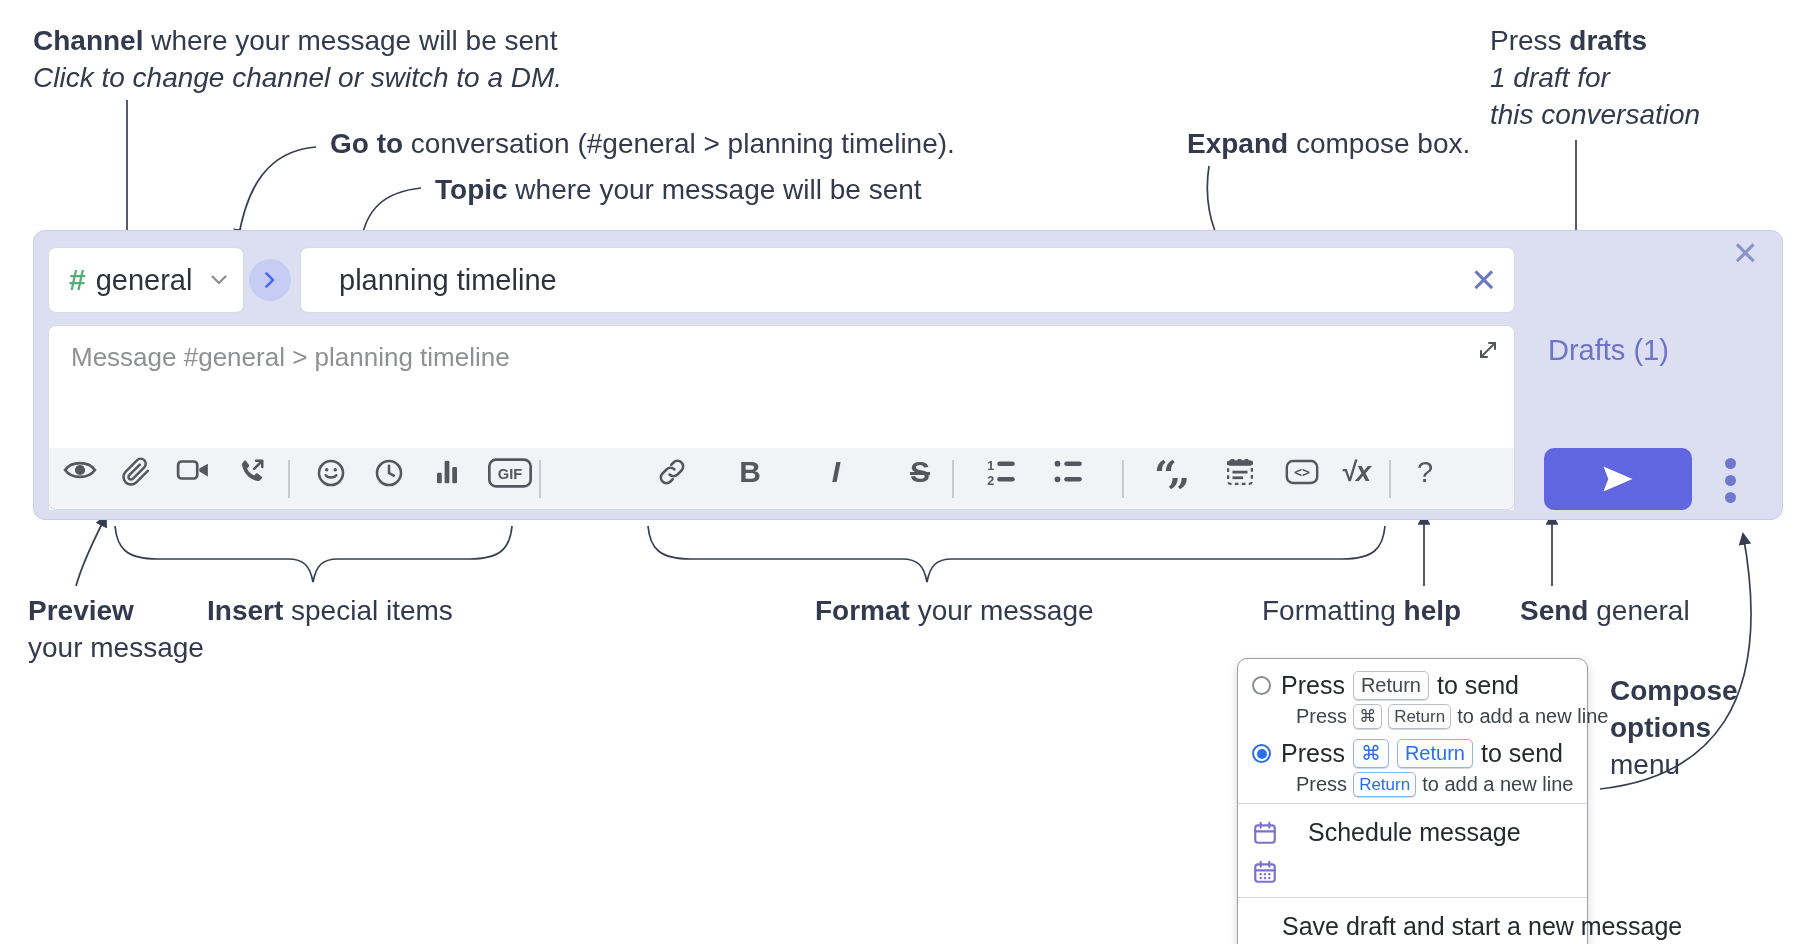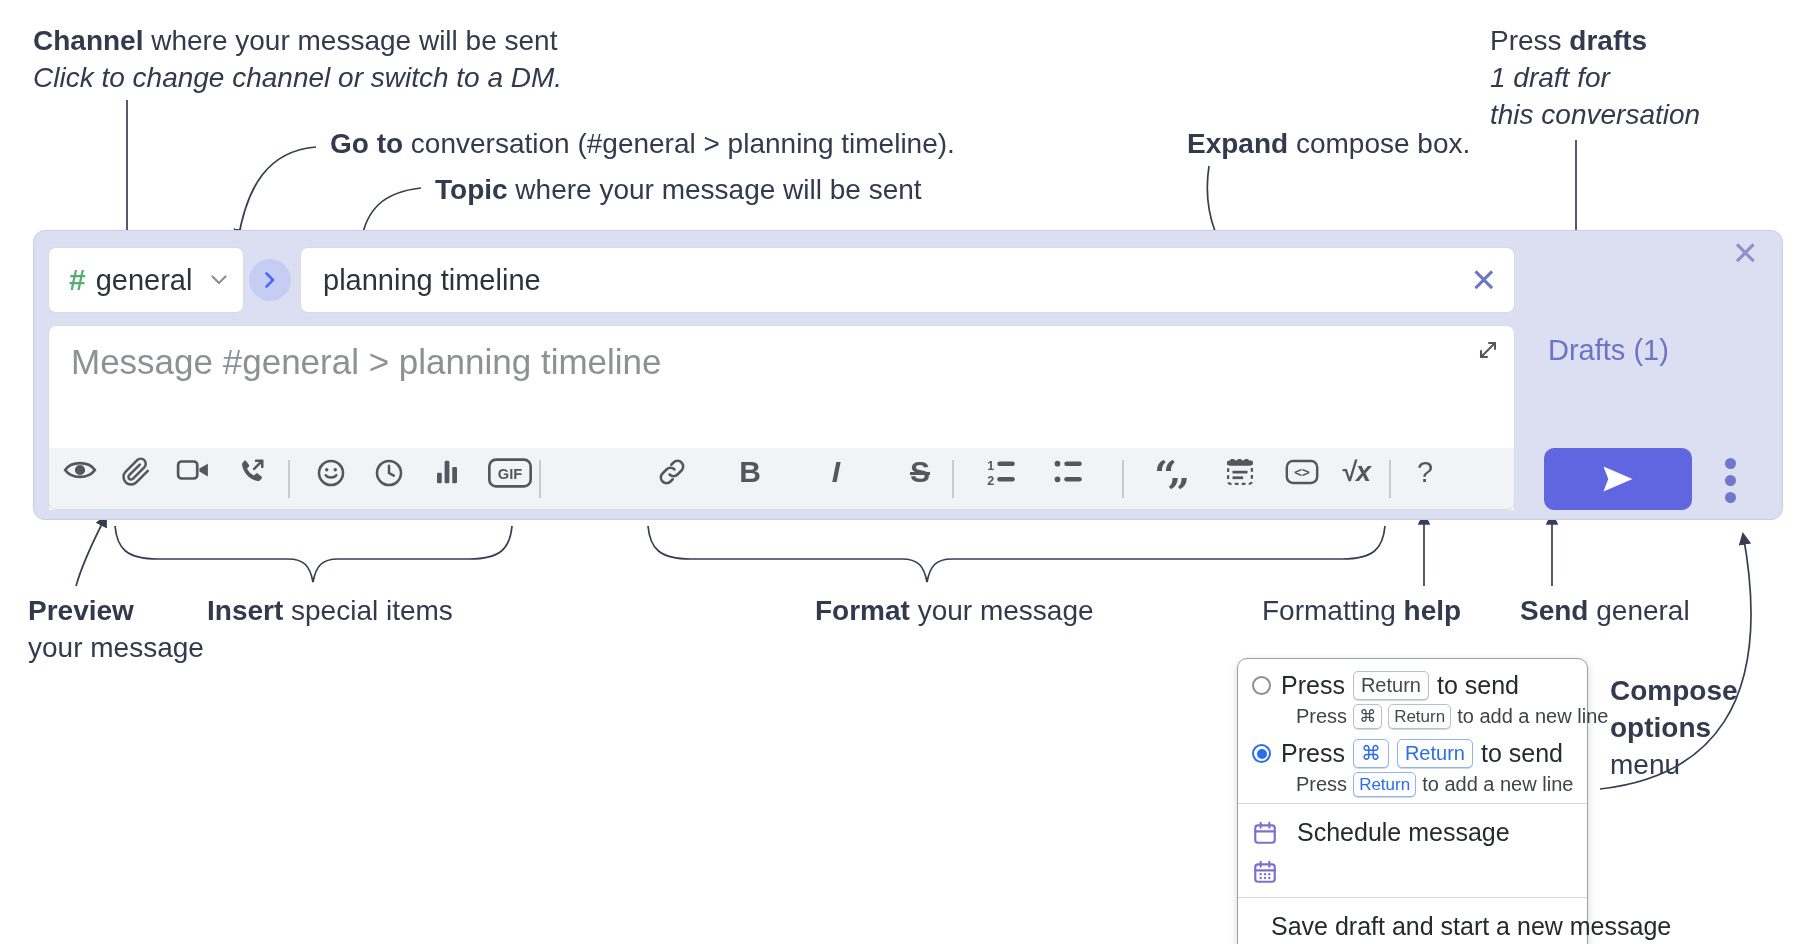--- a/index.html
+++ b/index.html
@@ -5,37 +5,37 @@
   html,body{margin:0;padding:0;background:#fff;}
   #canvas{position:relative;width:1814px;height:944px;background:#fff;overflow:hidden;
           font-family:"Liberation Sans","DejaVu Sans",sans-serif;color:#333a4e;}
   .abs{position:absolute;}
   .ann{font-size:28px;line-height:37px;color:#333a4e;white-space:nowrap;}
   .b{font-weight:bold;}
   .it{font-style:italic;}
   
   .compose-box{left:33px;top:230px;width:1750px;height:290px;background:#dcdff2;
                border:1px solid #c9cde6;border-radius:12px;box-sizing:border-box;}
-  .white-box{background:#fff;border:1px solid #d9dbe4;border-radius:8px;box-sizing:border-box;}
+  .white-box{background:#fff;border:1px solid #d9dbe4;border-radius:8px;box-sizing:border-box;padding-left:16px;}
   .channel-pill{left:48px;top:247px;width:196px;height:66px;display:flex;align-items:center;
                 padding:0 16px 0 20px;cursor:pointer;}
   .hash{color:#58ad76;font-weight:bold;font-size:30px;margin-right:10px;}
   .chan-name{font-size:29px;color:#2f323a;flex:1;}
   .conv-circle{left:249px;top:259px;width:42px;height:42px;border-radius:50%;background:#c6cdf4;
                display:flex;align-items:center;justify-content:center;cursor:pointer;}
   .topic-box{left:300px;top:247px;width:1215px;height:66px;display:flex;align-items:center;}
   .topic-box input{border:none;outline:none;background:transparent;flex:1;font-size:29px;
                    color:#2f323a;padding:0 0 0 22px;font-family:inherit;}
   .xglyph{font-size:42px;line-height:30px;cursor:pointer;user-select:none;}
   .topic-clear{color:#6b77c0;padding:0 18px;}
   .box-close{left:1733px;top:238px;color:#8a92c9;}
   .drafts-link{left:1540px;top:334px;font-size:29px;color:#6d73c6;cursor:pointer;margin-left:8px;}
   .msg-box{left:48px;top:325px;width:1467px;height:185px;}
   .msg-box textarea{position:absolute;left:20px;top:14px;width:1380px;height:100px;border:none;
-                    outline:none;resize:none;font-size:35px;color:#c2410c;background:transparent;
+                    outline:none;resize:none;font-size:26px;color:#c2410c;background:transparent;
                     font-family:inherit;}
   .msg-box textarea::placeholder{color:#8e9095;}
   .expand-btn{position:absolute;right:12px;top:10px;width:28px;height:28px;cursor:pointer;
               display:flex;align-items:center;justify-content:center;}
   .toolbar{left:48px;top:448px;width:1467px;height:62px;background:#f2f3f6;
            border:1px solid #d9dbe4;border-top:none;border-radius:0 0 8px 8px;box-sizing:border-box;}
   .tbtn{position:absolute;top:457px;width:44px;height:44px;display:flex;align-items:flex-start;
         justify-content:center;cursor:pointer;color:#54575e;}
   .tsep{position:absolute;top:460px;width:2px;height:38px;background:#c9cacf;}
   .ticon-text{font-size:30px;font-weight:bold;color:#54575e;line-height:30px;}
@@ -60,21 +60,21 @@
       background:#fdfdfe;font-size:20px;line-height:27px;color:#45494f;
       font-family:inherit;box-shadow:0 1px 0 #d4d7dc;}
   .msub kbd{font-size:17px;line-height:23px;padding:0 5px;}
   .kblue{border-color:#8fb4f4;color:#2b6eea;}
   .radio{width:19px;height:19px;border-radius:50%;border:2px solid #8b8f95;box-sizing:border-box;
          flex:none;position:relative;}
   .radio.sel{border-color:#2b6eea;}
   .radio.sel::after{content:"";position:absolute;left:2.5px;top:2.5px;width:10px;height:10px;
                     border-radius:50%;background:#2b6eea;}
   .mdiv{border:none;border-top:1px solid #d4d6da;margin:6px -14px 8px -14px;}
-  .mitem{display:flex;align-items:center;gap:19px;font-size:25px;color:#26292e;
+  .mitem{display:flex;align-items:center;gap:30px;font-size:25px;color:#26292e;
          padding:6px 0;cursor:pointer;white-space:nowrap;}
   svg{display:block;}
   #connectors{left:0;top:0;pointer-events:none;}
 </style>
 </head>
 <body>
 
 <div id="canvas">
 
   <svg id="connectors" class="abs" width="1814" height="944">

